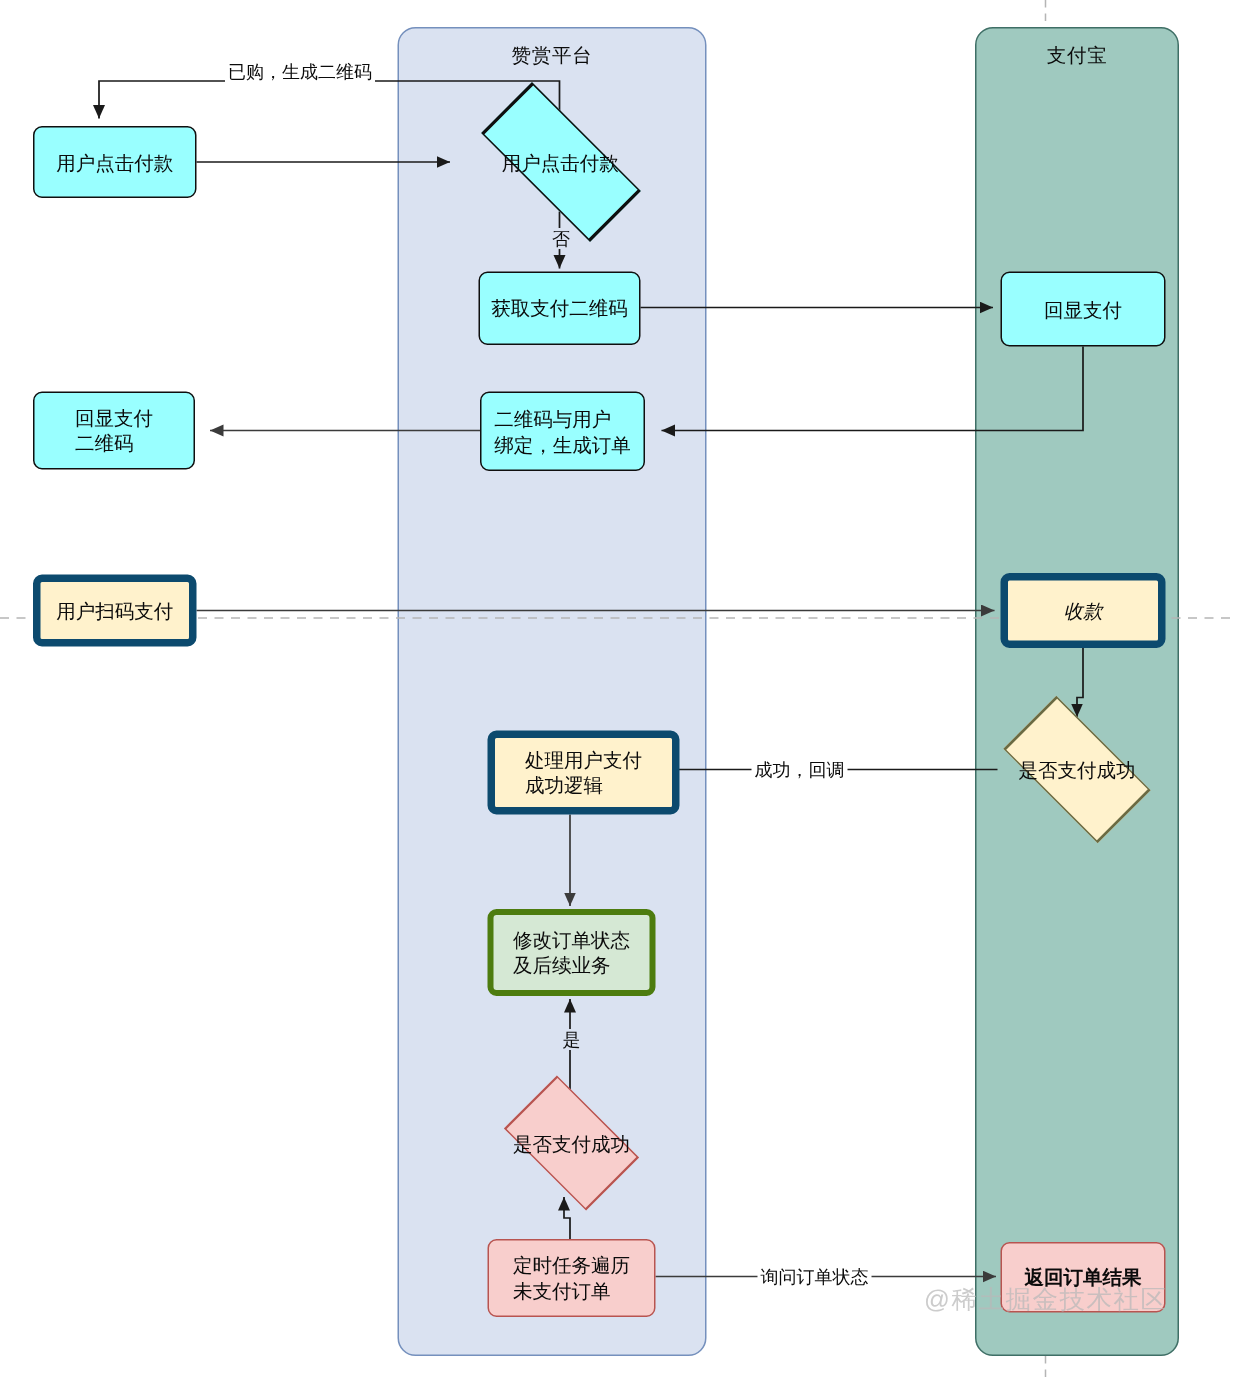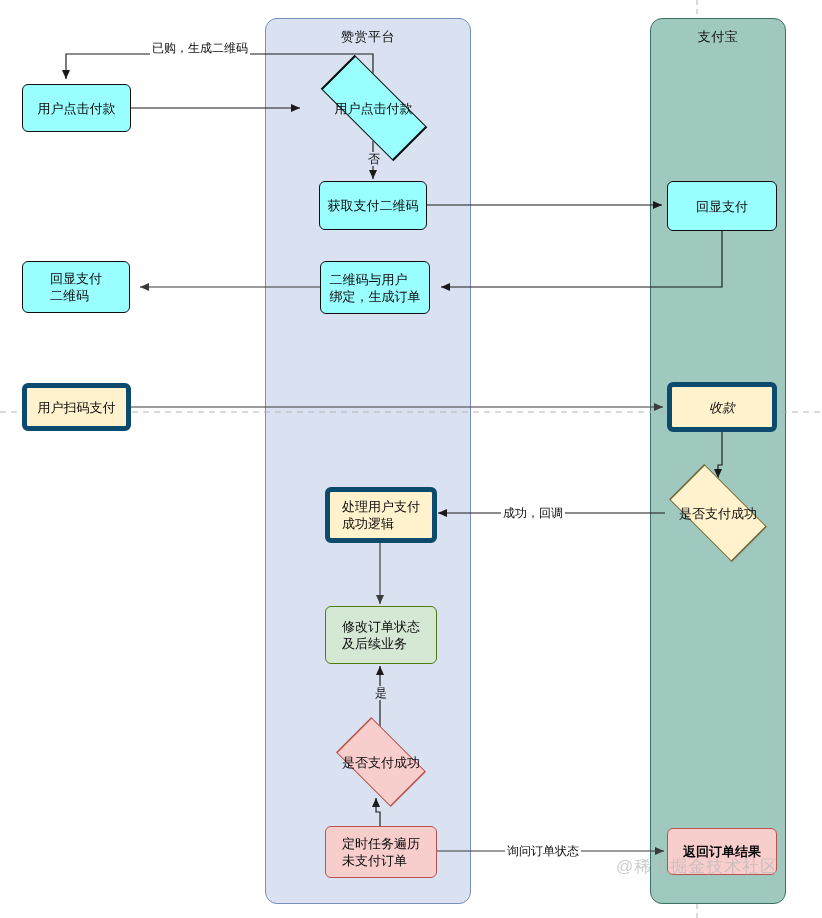--- a/index.html
+++ b/index.html
@@ -53,21 +53,21 @@
     align-items:center;
     justify-content:center;
     font-size:13px;
     line-height:17px;
     color:#0b0b0b;
     border-radius:6px;
     white-space:pre-line;
   }
   .cyan{   background:#99ffff; border:1px solid #0f0f0f; }
   .yellow{ background:#fff2cc; border:5px solid #0c4a6e; }
-  .green{  background:#d5e8d4; border:1px solid #4d7c0f; }
+  .green{  background:#d5e8d4; border:4px solid #4d7c0f; }
   .pink{   background:#f8cecc; border:1px solid #b85450; }
 
   
   .diamond{
     position:absolute;
   }
   .diamond > .dia-shape{
     position:absolute;
     left:50%; top:50%;
     transform-origin:center;
@@ -190,21 +190,21 @@
 
   <div class="node yellow" style="left:667px; top:382px; width:110px; height:50px;font-style:italic;">收款</div>
 
   <div class="diamond" style="left:655px; top:478px; width:126px; height:70px;">
     <div class="dia-shape" style="width:50px;height:50px;margin-left:-25px;margin-top:-25px;
                 background:#fff2cc;border:1px solid #6b6b43;
                 transform:rotate(45deg) scale(1.78,1.0);"></div>
     <div class="dia-label">是否支付成功</div>
   </div>
 
-  <div class="node yellow" style="left:325px; top:487px; width:112px; height:56px;">处理用户支付
+  <div class="node yellow" style="left:325px; top:487px; width:128px; height:56px;">处理用户支付
 成功逻辑</div>
 
   <div class="node green" style="left:325px; top:606px; width:112px; height:58px;">修改订单状态
 及后续业务</div>
 
   <div class="diamond" style="left:326px; top:727px; width:110px; height:70px;">
     <div class="dia-shape" style="width:50px;height:50px;margin-left:-25px;margin-top:-25px;
                 background:#f8cecc;border:1px solid #b85450;
                 transform:rotate(45deg) scale(1.55,1.0);"></div>
     <div class="dia-label">是否支付成功</div>

